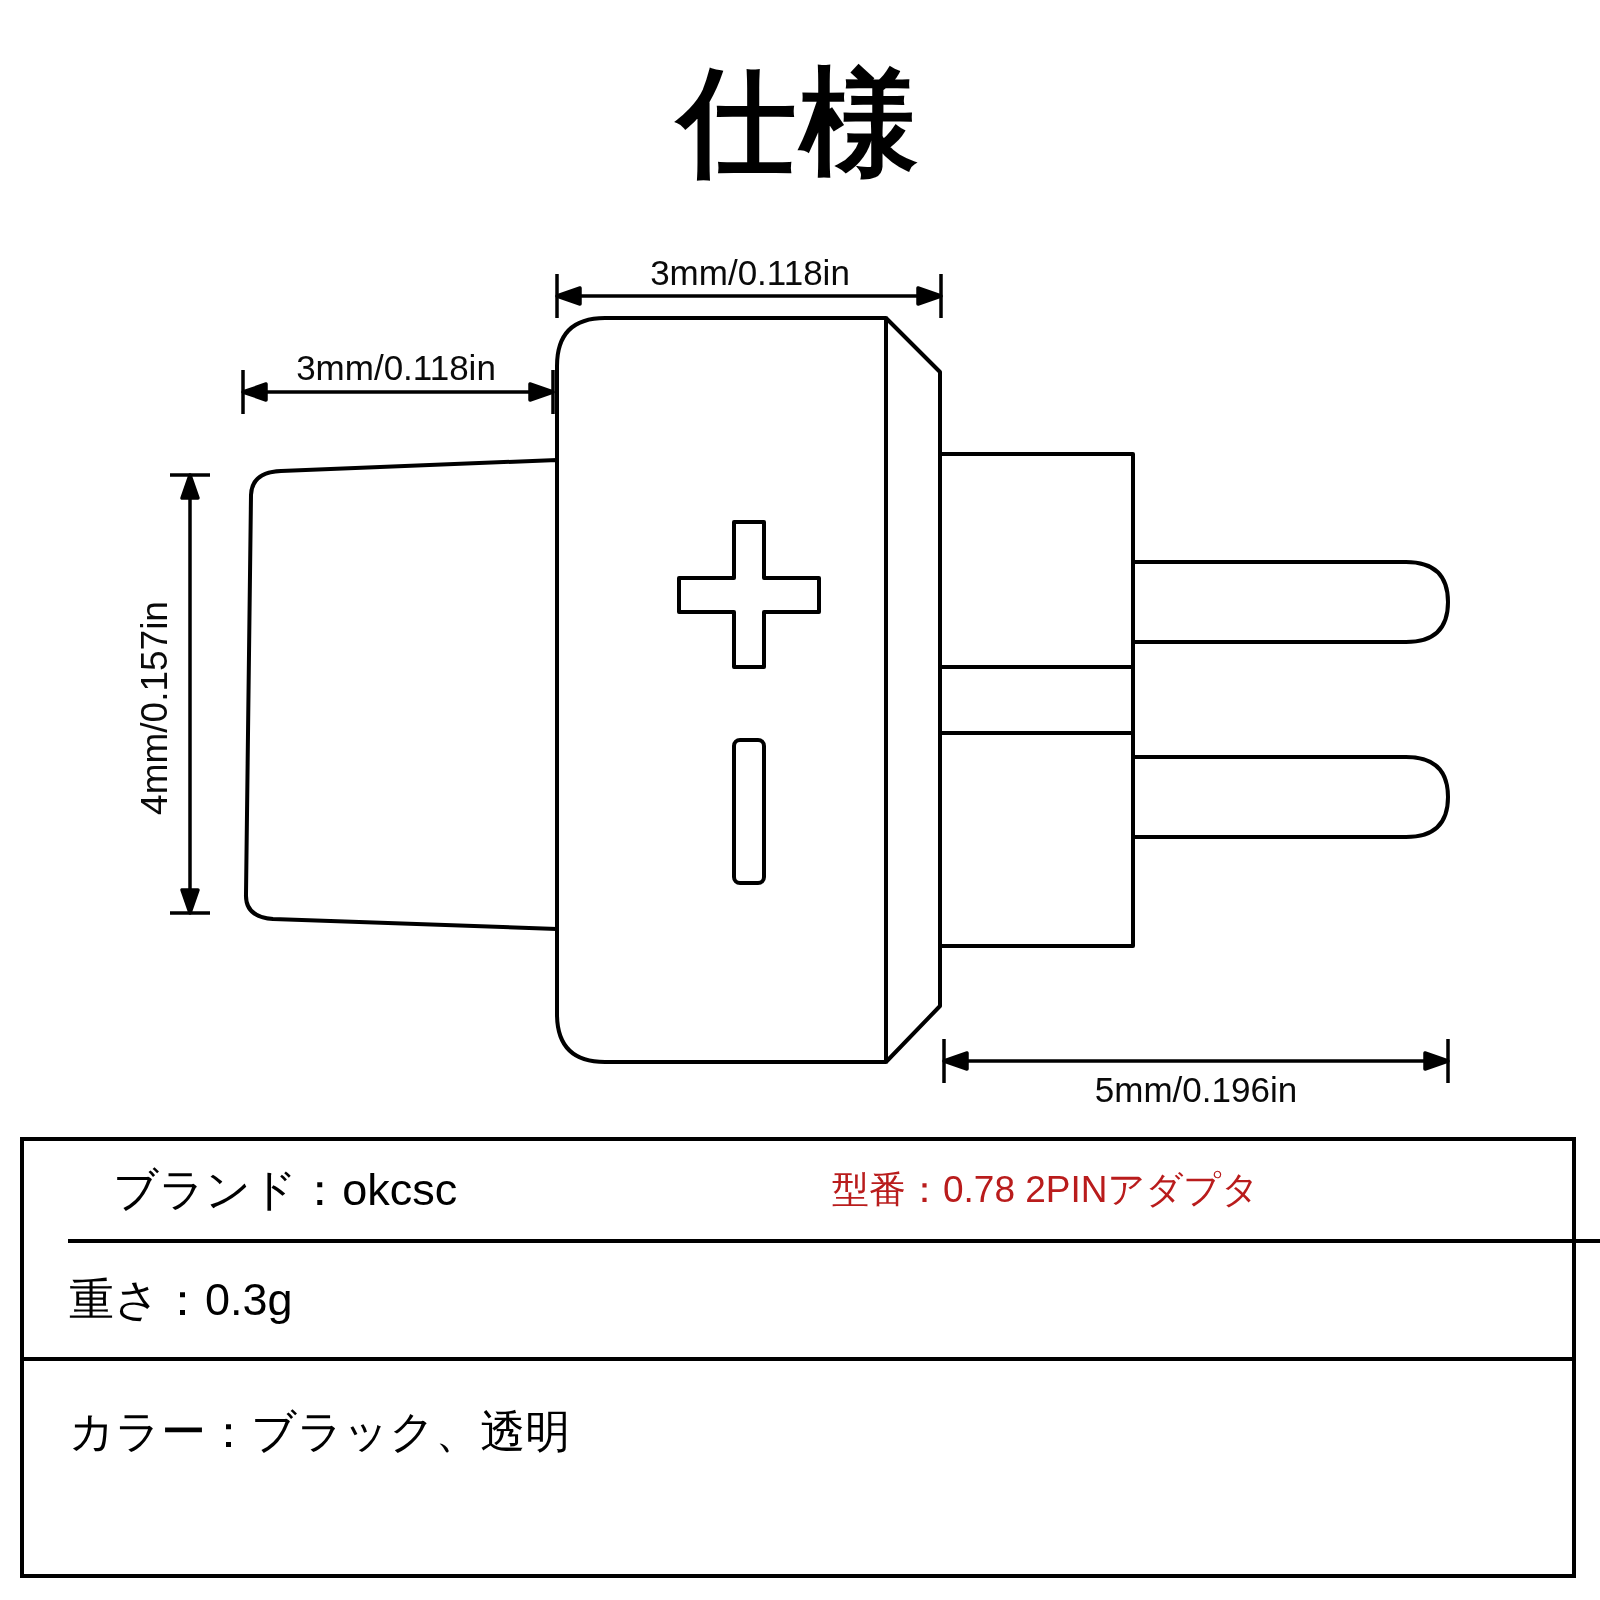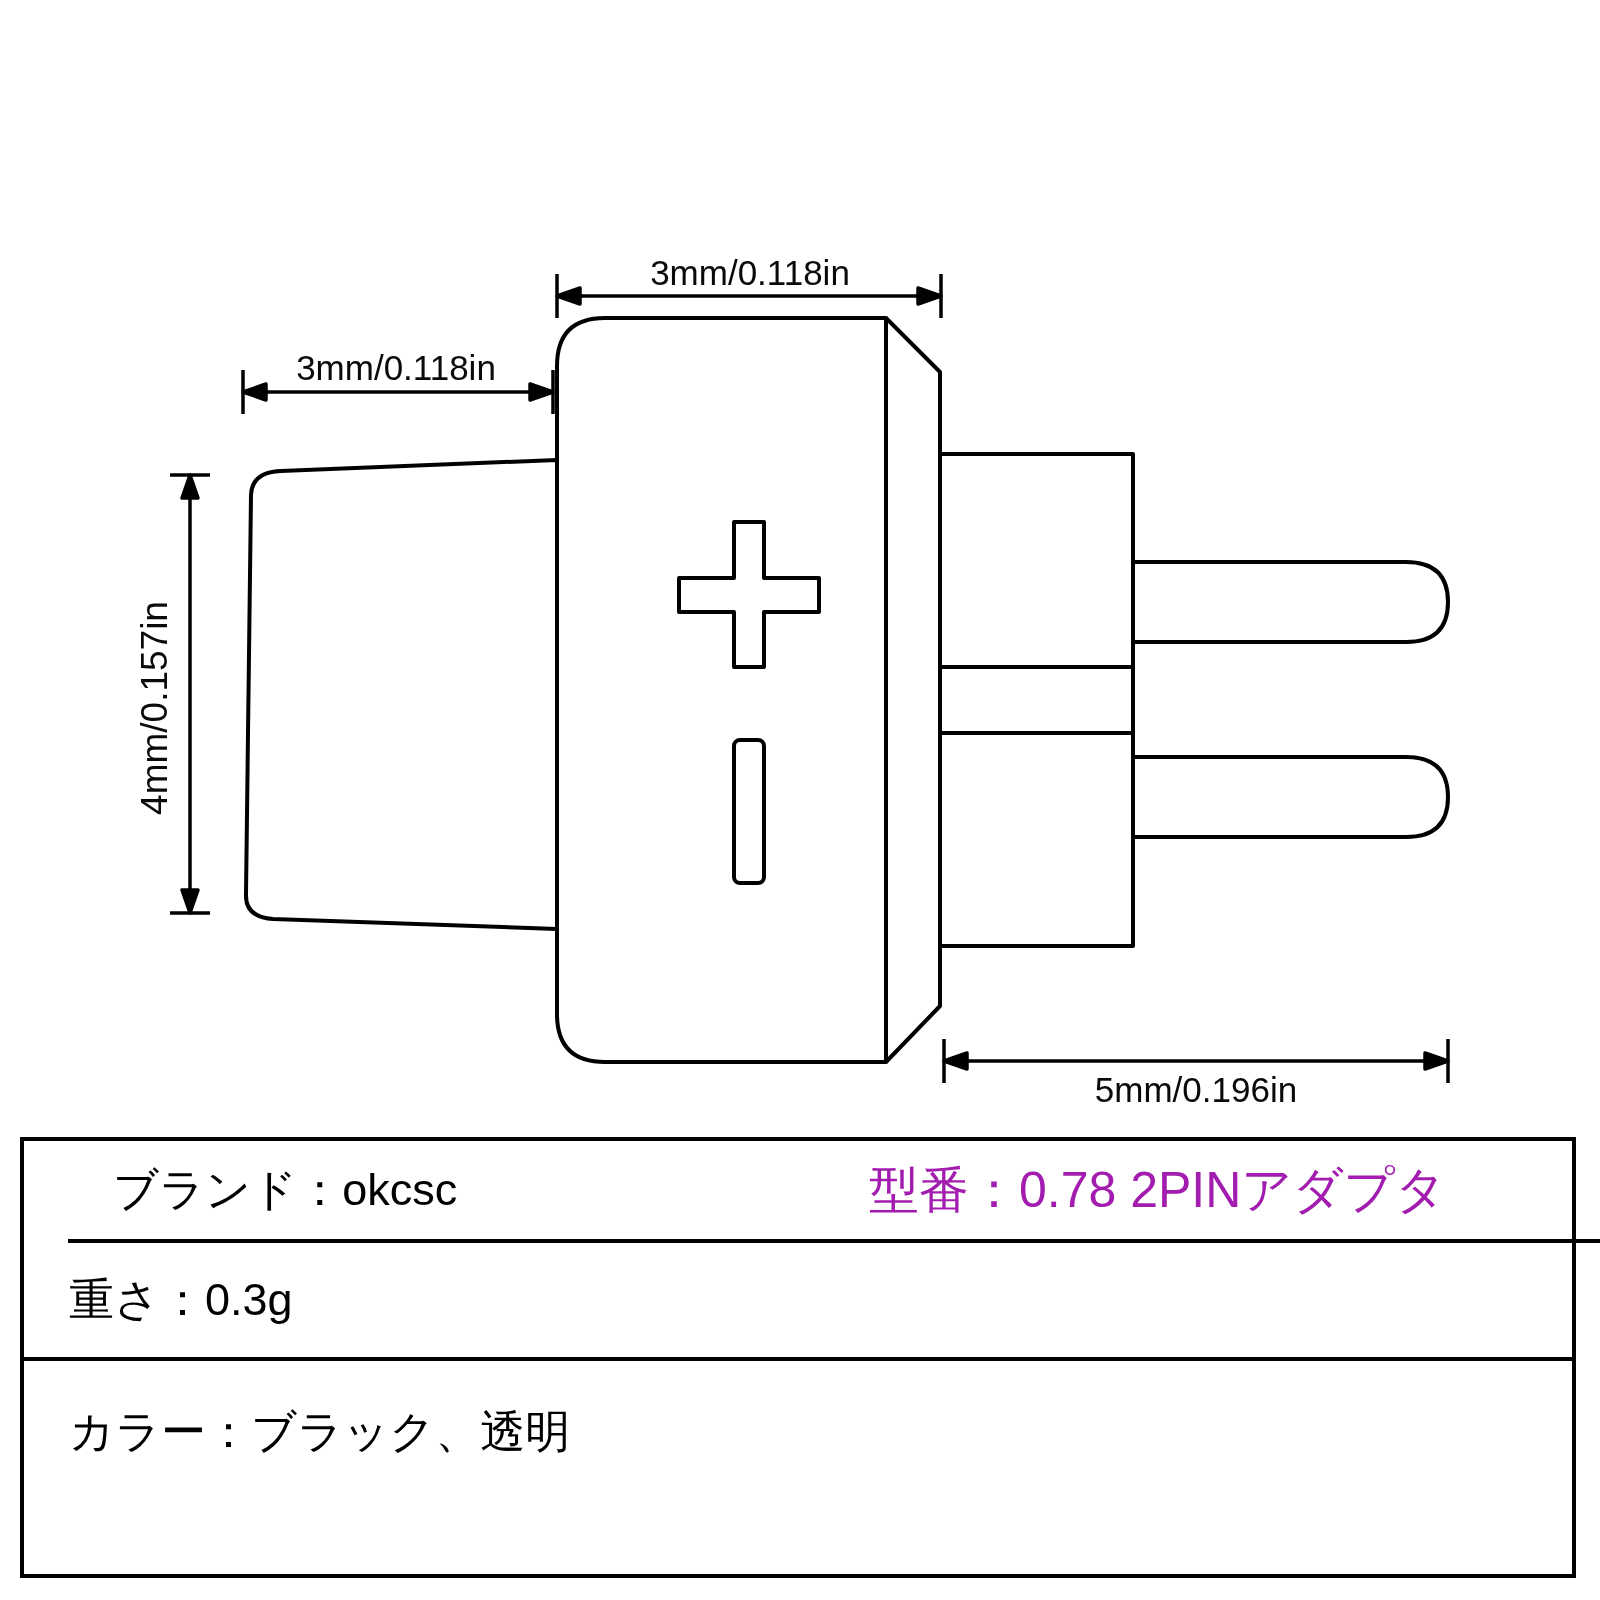--- a/index.html
+++ b/index.html
@@ -9,27 +9,28 @@
          font-size:118px;font-weight:900;letter-spacing:4px;line-height:1.1;color:#000;}
   #drawing{position:absolute;top:0;left:0;}
   .dimtext{font-family:"Liberation Sans",sans-serif;font-size:35px;fill:#0a0a0a;}
   #spec-table{position:absolute;left:20px;top:1137px;width:1556px;height:441px;
               border:4px solid #000;box-sizing:border-box;background:#fff;}
   .spec-row{position:relative;width:100%;box-sizing:border-box;display:flex;align-items:center;}
   .row-1{height:102px;border-bottom:4px solid #000;margin-left:44px;}
   .row-2{height:118px;border-bottom:4px solid #000;}
   .row-3{height:141px;}
   .cell-left{position:absolute;left:45px;font-size:45px;color:#000;white-space:nowrap;}
-  .cell-right{position:absolute;left:801px;font-size:50px;color:#a21caf;white-space:nowrap;}
+  .cell-right{position:absolute;left:764px;font-size:37px;color:#b91c1c;white-space:nowrap;}
 </style>
 </head>
 <body>
 
 <div id="page">
 
+  <div id="title">仕様</div>
 
   <svg id="drawing" width="1600" height="1600" viewBox="0 0 1600 1600" stroke-linejoin="round" stroke-linecap="butt">
 
     <path d="M 557,460 L 281,471 Q 252,472 251,495 L 246,894 Q 245,917 273,919 L 557,929 Z" fill="#ffffff" stroke="#000" stroke-width="4"></path>
 
     <path d="M 1133,562 L 1406,562 Q 1448,562 1448,602 Q 1448,642 1406,642 L 1133,642" fill="#ffffff" stroke="#000" stroke-width="4"></path>
     <path d="M 1133,757 L 1406,757 Q 1448,757 1448,797 Q 1448,837 1406,837 L 1133,837" fill="#ffffff" stroke="#000" stroke-width="4"></path>
 
     <path d="M 886,318 L 940,372 L 940,1006 L 886,1062" fill="#ffffff" stroke="#000" stroke-width="4"></path>
 

